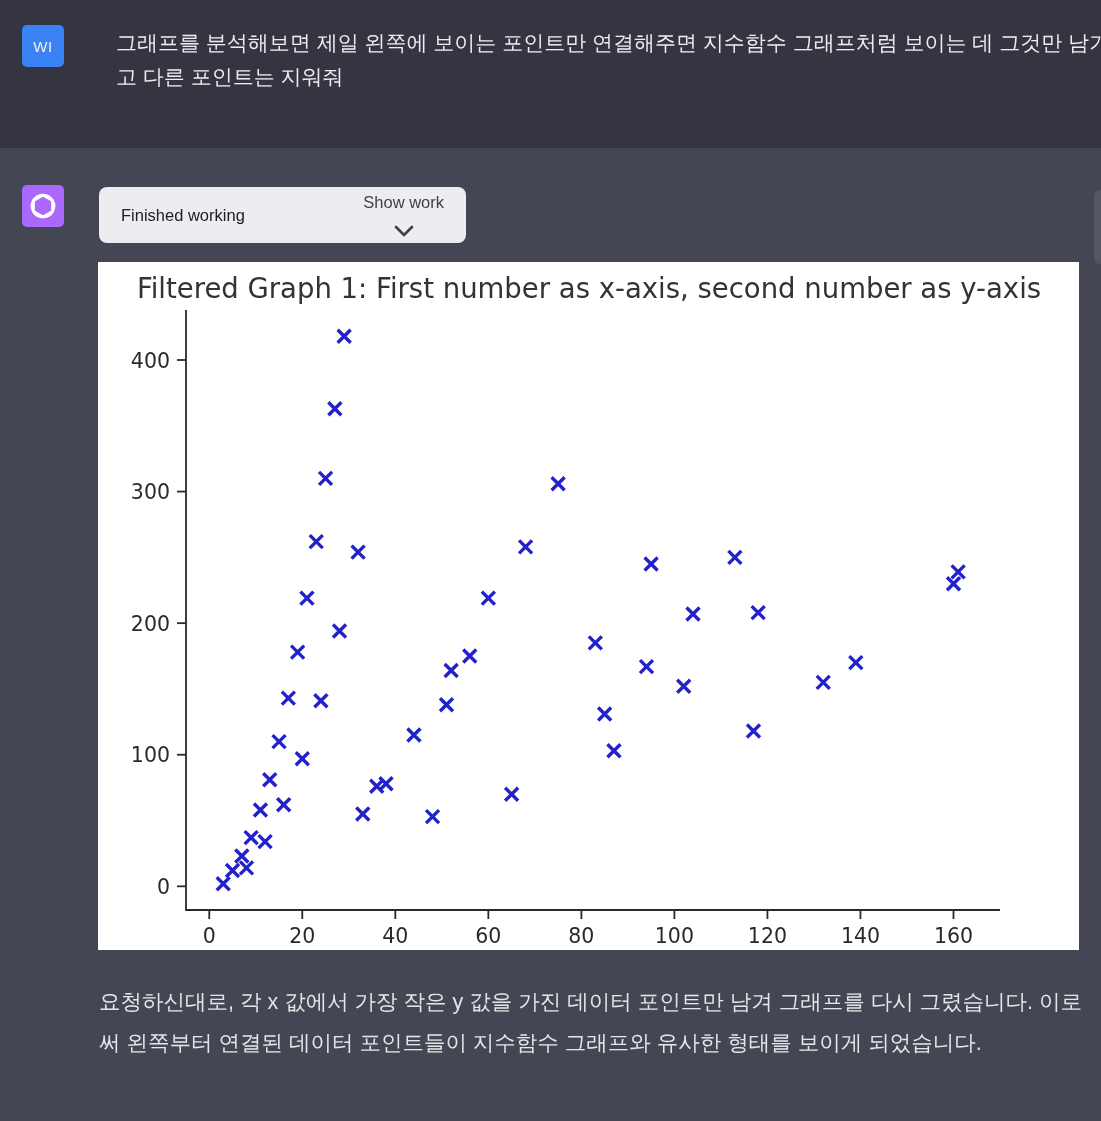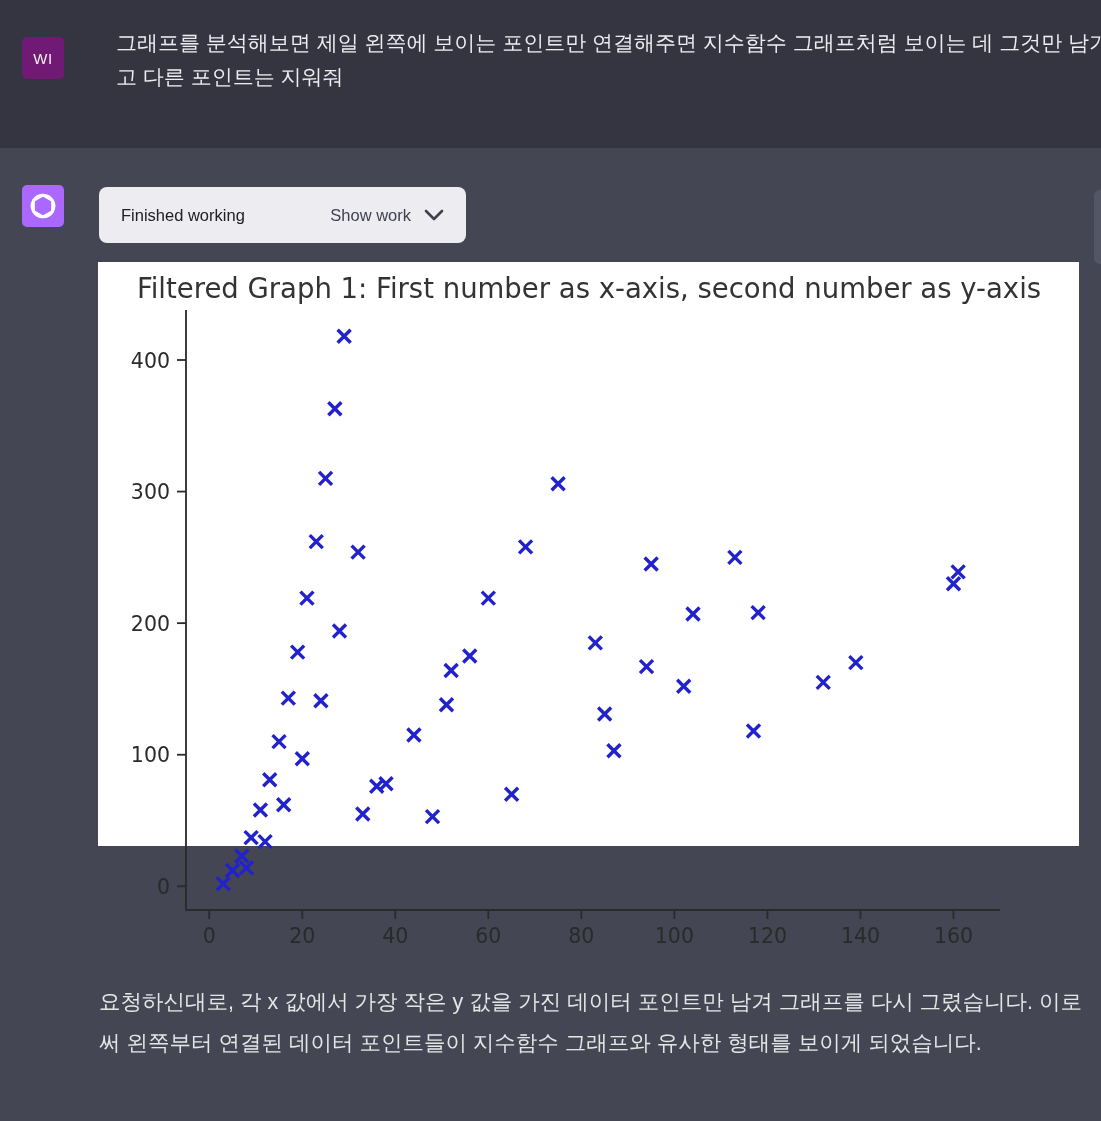--- a/index.html
+++ b/index.html
@@ -11,45 +11,46 @@
     overflow:hidden;
   }
   .user-band {
     position:absolute; left:0; top:0; width:1101px; height:148px;
     background:#343541;
   }
   .avatar {
     position:absolute; width:42px; height:42px; border-radius:5px;
     display:flex; align-items:center; justify-content:center;
   }
-  .avatar-user { left:22px; top:37px; background:#701a75; }
+  .avatar-user { left:22px; top:25px; background:#3b82f6; }
   .avatar-user span { color:#f2f4ec; font-size:15px; letter-spacing:0.5px; }
   .avatar-bot  { left:22px; top:185px; background:#ab68ff; }
   .user-message {
     position:absolute; left:116px; top:26px; width:1002px;
     color:#ececf1; font-size:21px; line-height:34px;
   }
   .pill {
     position:absolute; left:99px; top:187px; width:367px; height:56px;
     background:#ececf1; border:none; border-radius:8px;
     display:flex; align-items:center; padding:0 22px;
     font-family:"Liberation Sans", sans-serif; cursor:pointer;
   }
   .pill .status { font-size:16.5px; color:#202123; }
   .pill .show-work {
     margin-left:auto; display:flex; align-items:center; gap:13px;
     font-size:16.5px; color:#40414f; background:none; border:none; cursor:pointer;
     font-family:"Liberation Sans", sans-serif;
+    flex-direction:column;
   }
   .edge-panel {
     position:absolute; right:0; top:190px; width:7px; height:74px;
     background:#535664; border-radius:6px 0 0 6px;
   }
   .chart-panel {
-    position:absolute; left:98px; top:262px; width:981px; height:584px;
+    position:absolute; left:98px; top:262px; width:981px; height:688px;
     background:#ffffff;
   }
   .chart-panel svg { display:block; width:981px; height:688px; }
   .chart-title {
     font-family:"DejaVu Sans", sans-serif;
     font-size:27.5px; fill:#333333;
   }
   .tick-label {
     font-family:"DejaVu Sans", sans-serif;
     font-size:20.5px; fill:#2a2a2a;

